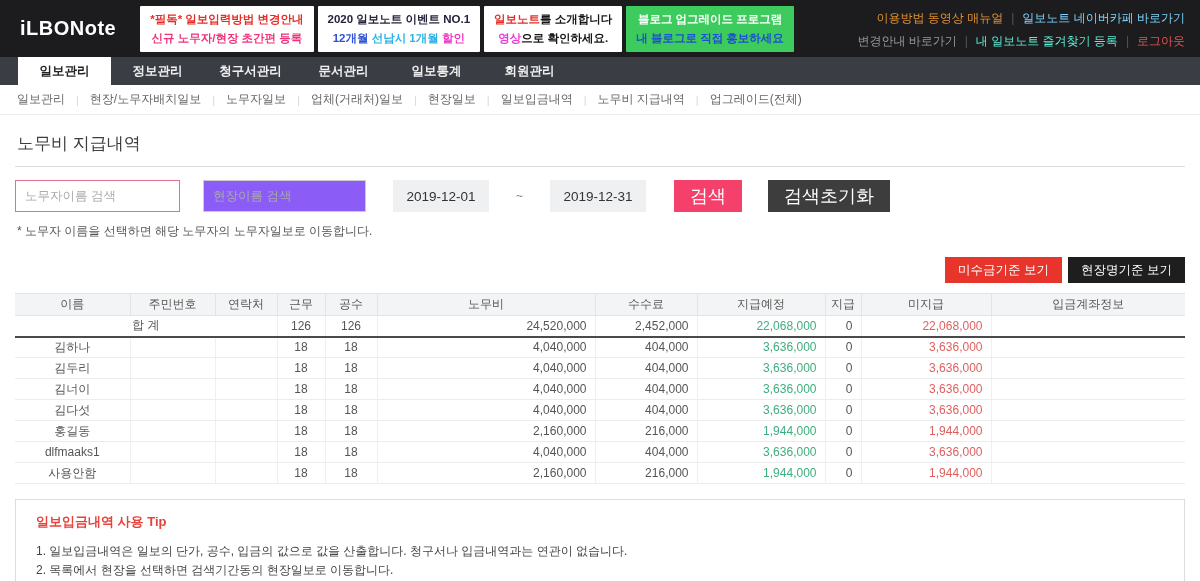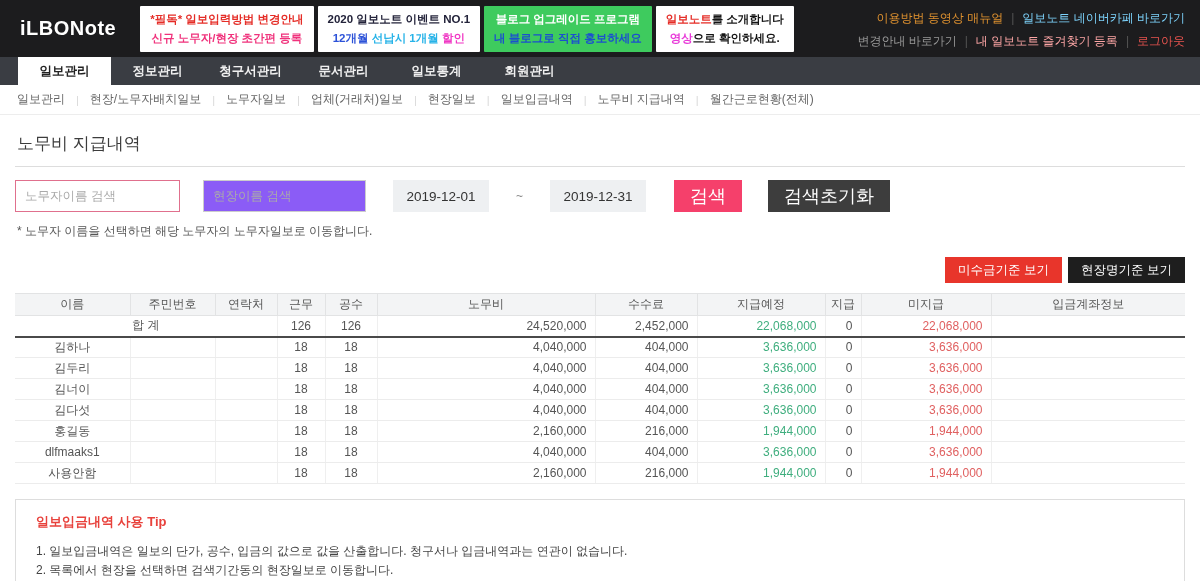--- a/index.html
+++ b/index.html
@@ -84,32 +84,32 @@
   <div class="logo">iLBONote</div>
   <div class="banner-strip">
       <div class="banner" style="background: rgb(255, 255, 255);">
         <div class="banner-line"><span style="color: rgb(229, 45, 39);">*필독* 일보입력방법 변경안내</span></div>
         <div class="banner-line"><span style="color: rgb(240, 50, 124);">신규 노무자/현장 초간편 등록</span></div>
       </div>
       <div class="banner" style="background: rgb(255, 255, 255);">
         <div class="banner-line"><span style="color: rgb(35, 35, 58);">2020 일보노트 이벤트 NO.1</span></div>
         <div class="banner-line"><span style="color: rgb(44, 82, 216);">12개월</span><span style="color: rgb(39, 179, 232);"> 선납시 </span><span style="color: rgb(39, 179, 232);">1개월</span><span style="color: rgb(240, 56, 196);"> 할인</span></div>
       </div>
+      <div class="banner" style="background: rgb(255, 255, 255);">
+        <div class="banner-line"><span style="color: rgb(229, 45, 39);">일보노트</span><span style="color: rgb(21, 21, 21);">를 소개합니다</span></div>
+        <div class="banner-line"><span style="color: rgb(232, 56, 216);">영상</span><span style="color: rgb(21, 21, 21);">으로 확인하세요.</span></div>
+      </div>
       <div class="banner" style="background: rgb(62, 203, 94);">
         <div class="banner-line"><span style="color: rgb(255, 255, 255);">블로그 업그레이드 프로그램</span></div>
         <div class="banner-line"><span style="color: rgb(27, 80, 207);">내 블로그로 직접 홍보하세요</span></div>
       </div>
-      <div class="banner" style="background: rgb(255, 255, 255);">
-        <div class="banner-line"><span style="color: rgb(229, 45, 39);">일보노트</span><span style="color: rgb(21, 21, 21);">를 소개합니다</span></div>
-        <div class="banner-line"><span style="color: rgb(232, 56, 216);">영상</span><span style="color: rgb(21, 21, 21);">으로 확인하세요.</span></div>
-      </div>
     </div>
   <div class="header-links">
     <div class="hrow"><span class="hlink" style="color: rgb(224, 146, 47);">이용방법 동영상 매뉴얼</span><span class="hsep">|</span><span class="hlink" style="color: #7dd3fc;">일보노트 네이버카페 바로가기</span></div>
-    <div class="hrow"><span class="hlink" style="color: rgb(153, 153, 153);">변경안내 바로가기</span><span class="hsep">|</span><span class="hlink" style="color: #fca5a5;">내 일보노트 즐겨찾기 등록</span><span class="hsep">|</span><span class="hlink" style="color: rgb(232, 84, 79);">로그아웃</span></div>
+    <div class="hrow"><span class="hlink" style="color: rgb(153, 153, 153);">변경안내 바로가기</span><span class="hsep">|</span><span class="hlink" style="color: #5eead4;">내 일보노트 즐겨찾기 등록</span><span class="hsep">|</span><span class="hlink" style="color: rgb(232, 84, 79);">로그아웃</span></div>
   </div>
 </div>
 
 <div class="tabbar">
     <div class="tab active">일보관리</div>
     <div class="tab">정보관리</div>
     <div class="tab">청구서관리</div>
     <div class="tab">문서관리</div>
     <div class="tab">일보통계</div>
     <div class="tab">회원관리</div>
@@ -123,21 +123,21 @@
     <span class="subnav-item">노무자일보</span>
     <span class="snsep">|</span>
     <span class="subnav-item">업체(거래처)일보</span>
     <span class="snsep">|</span>
     <span class="subnav-item">현장일보</span>
     <span class="snsep">|</span>
     <span class="subnav-item">일보입금내역</span>
     <span class="snsep">|</span>
     <span class="subnav-item">노무비 지급내역</span>
     <span class="snsep">|</span>
-    <span class="subnav-item">월간근로현황(전체)</span>
+    <span class="subnav-item">업그레이드(전체)</span>
   </div>
 
 <div class="content">
 
   <div class="page-title">노무비 지급내역</div>
 
   <div class="search-row">
     <input class="inp inp-worker" type="text" placeholder="노무자이름 검색" style="">
     <input class="inp inp-site" type="text" placeholder="현장이름 검색" style="">
     <input class="date-box" type="text" value="2019-12-01" style="">

